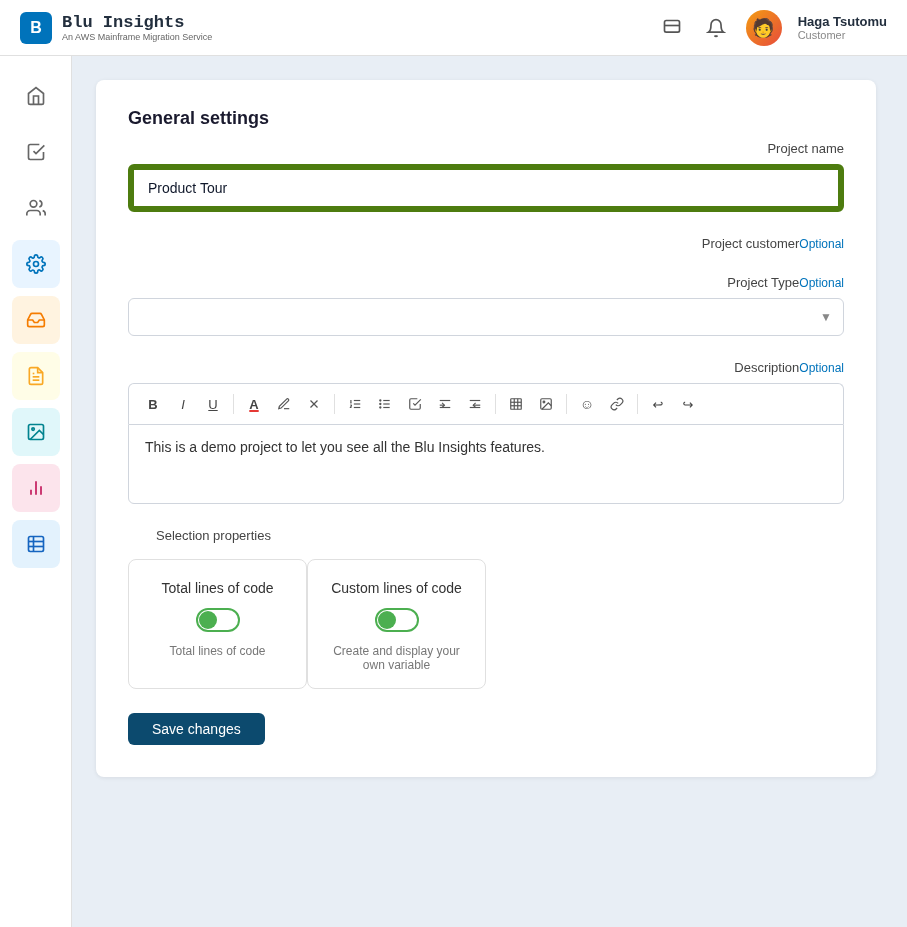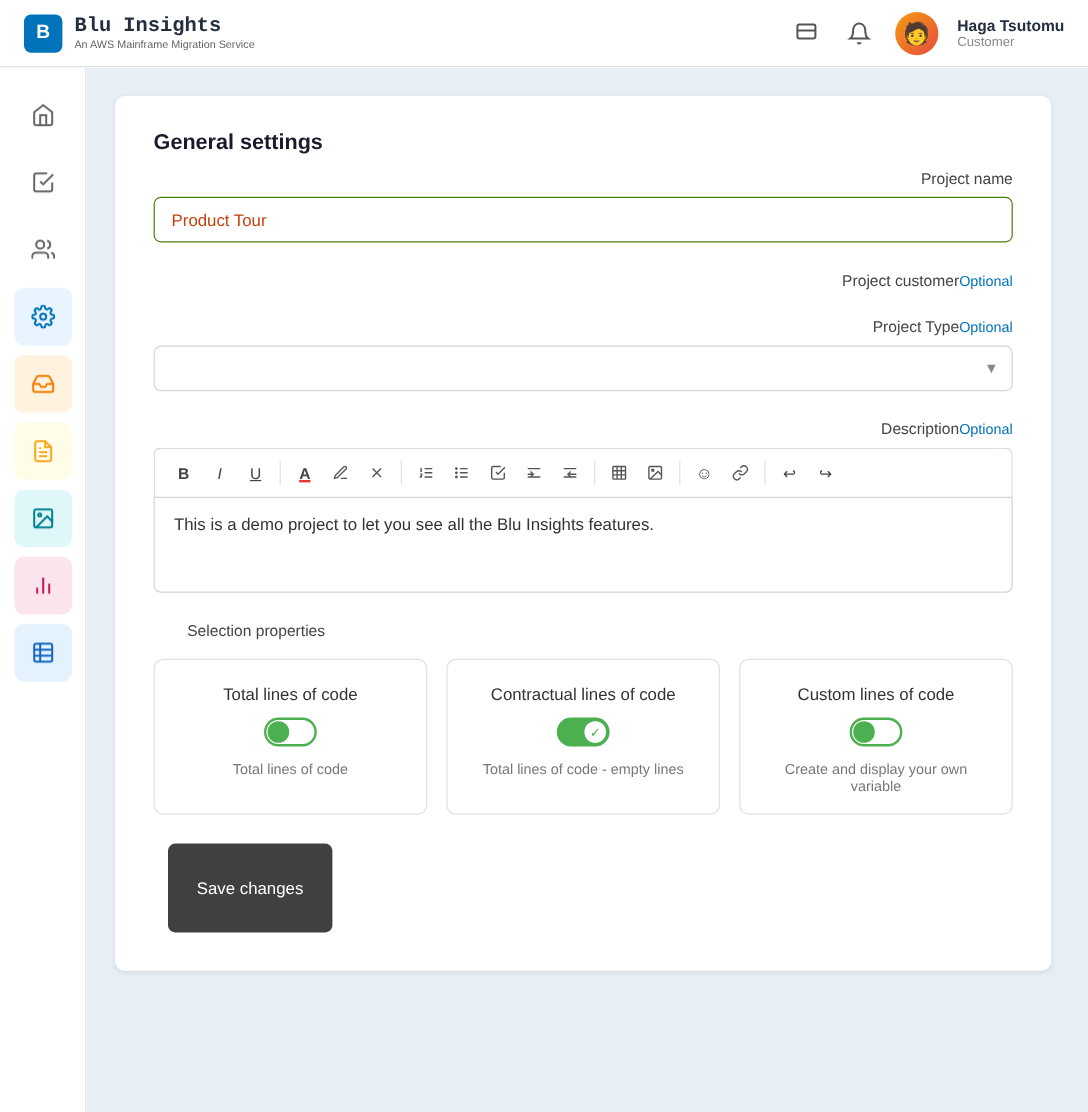--- a/index.html
+++ b/index.html
@@ -47,22 +47,22 @@
     }
 
     .panel-title { font-size: 18px; font-weight: 600; color: #1a1a2e; margin-bottom: 12px; }
 
     .form-group { margin-bottom: 24px; }
     .form-label-row { display: flex; justify-content: flex-end; align-items: center; margin-bottom: 8px; }
     .form-label { font-size: 13px; color: #444; font-weight: 500; }
     .optional-badge { font-size: 12px; color: #0073bb; font-weight: 500; }
 
     .form-input {
-      width: 100%; border: 1px solid #4d7c0f; border-radius: 6px;
-      padding: 10px 14px; font-size: 14px; color: #c2410c; outline: none;
+      width: 100%; border: 6px solid #4d7c0f; border-radius: 6px;
+      padding: 10px 14px; font-size: 14px; color: #0f172a; outline: none;
       background: #fff;
     }
 
     .form-select-wrapper { position: relative; }
     .form-select {
       width: 100%; border: 1px solid #d0d5dd; border-radius: 6px;
       padding: 10px 14px; font-size: 14px; color: #333; outline: none;
       background: #fff; appearance: none; cursor: pointer;
     }
     .select-arrow {
@@ -83,21 +83,21 @@
     }
     .rte-divider { width: 1px; height: 20px; background: #e0e0e0; margin: 0 4px; }
     .rte-content {
       border: 1px solid #d0d5dd; border-radius: 0 0 6px 6px;
       padding: 14px 16px; min-height: 80px; font-size: 14px; color: #333;
       background: #fff;
     }
 
     
     .section-title { font-size: 13px; font-weight: 500; color: #444; margin-bottom: 16px; margin-left: 28px; }
-    .selection-grid { display: grid; grid-template-columns: 1fr 1fr 1fr; gap: 16px; }
+    .selection-grid { display: grid; grid-template-columns: 1fr 1fr 1fr 1fr; }
 
     .selection-card {
       border: 1px solid #e0e0e0; border-radius: 8px; padding: 20px 16px 16px;
       display: flex; flex-direction: column; align-items: center; gap: 12px;
       background: #fff;
     }
     .card-title { font-size: 14px; font-weight: 500; color: #333; text-align: center; }
     .card-desc { font-size: 12px; color: #777; text-align: center; }
 
     
@@ -110,23 +110,23 @@
     .toggle-track.on { background: #4caf50; border-color: #4caf50; }
     .toggle-thumb {
       width: 18px; height: 18px; border-radius: 50%; position: absolute; top: 3px;
       transition: left 0.2s; display: flex; align-items: center; justify-content: center;
     }
     .toggle-thumb.off { left: 3px; background: #4caf50; }
     .toggle-thumb.on { left: 23px; background: #fff; font-size: 11px; color: #4caf50; }
 
     
     .save-btn {
-      background: #404040; color: #fff; border: none; border-radius: 6px;
-      padding: 29px 24px; font-size: 14px; font-weight: 500; cursor: pointer;
-      margin-top: 24px; transition: background 0.15s; margin-left: 12px;
+      background: #0c4a6e; color: #fff; border: none; border-radius: 6px;
+      padding: 8px 24px; font-size: 14px; font-weight: 500; cursor: pointer;
+      margin-top: 24px; transition: background 0.15s;
     }
   </style>
 </head>
 <body>
 
 <nav class="top-nav">
   <div class="logo-area">
     <div class="logo-icon">
       <span style="font-weight:900; font-size:16px; color:#fff;">B</span>
     </div>
@@ -374,28 +374,20 @@
 
           <div class="selection-card">
             <span class="card-title">Total lines of code</span>
             <div class="toggle-wrapper">
               <div class="toggle-track off"></div>
               <div class="toggle-thumb off"></div>
             </div>
             <span class="card-desc">Total lines of code</span>
           </div>
 
-          <div class="selection-card">
-            <span class="card-title">Contractual lines of code</span>
-            <div class="toggle-wrapper">
-              <div class="toggle-track on"></div>
-              <div class="toggle-thumb on">✓</div>
-            </div>
-            <span class="card-desc">Total lines of code - empty lines</span>
-          </div>
 
 
           <div class="selection-card">
             <span class="card-title">Custom lines of code</span>
             <div class="toggle-wrapper">
               <div class="toggle-track off"></div>
               <div class="toggle-thumb off"></div>
             </div>
             <span class="card-desc">Create and display your own variable</span>
           </div>

